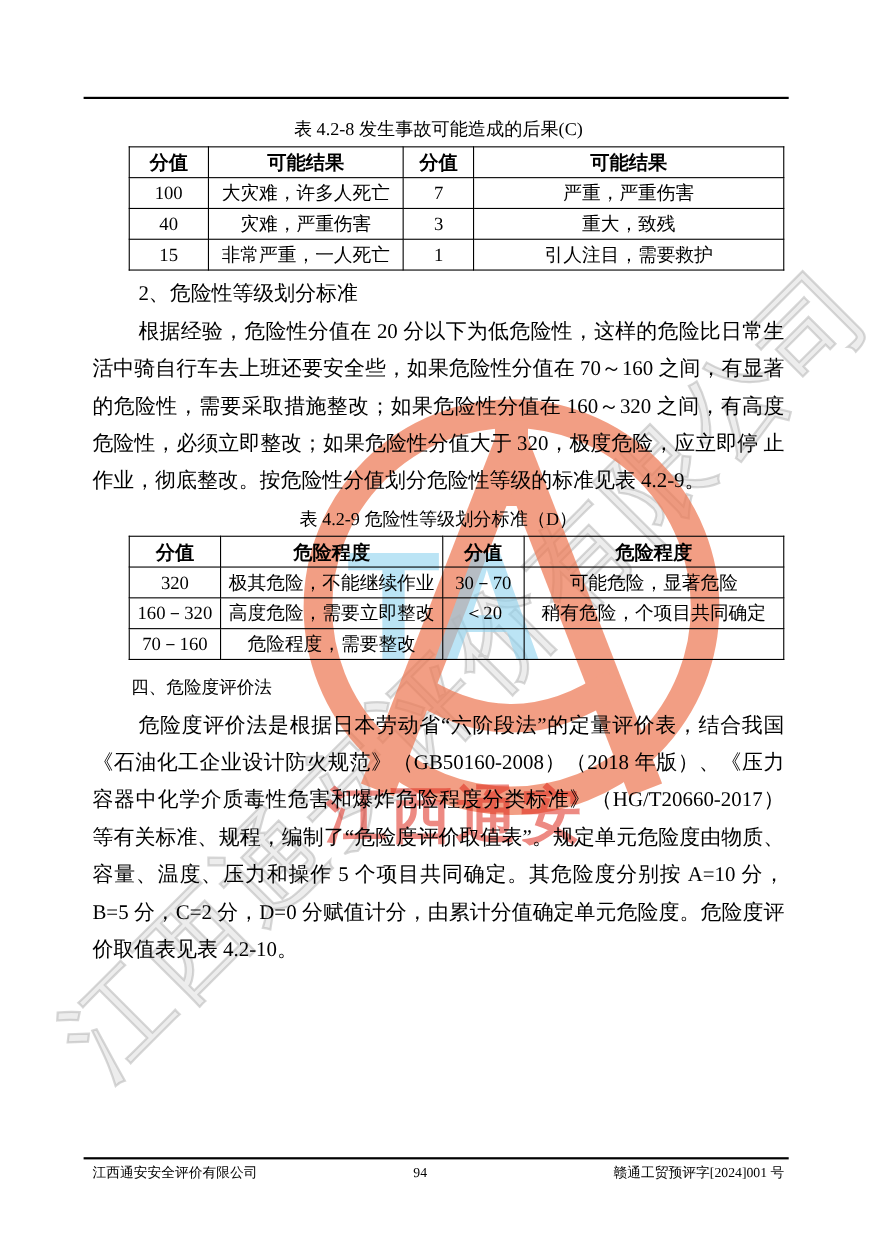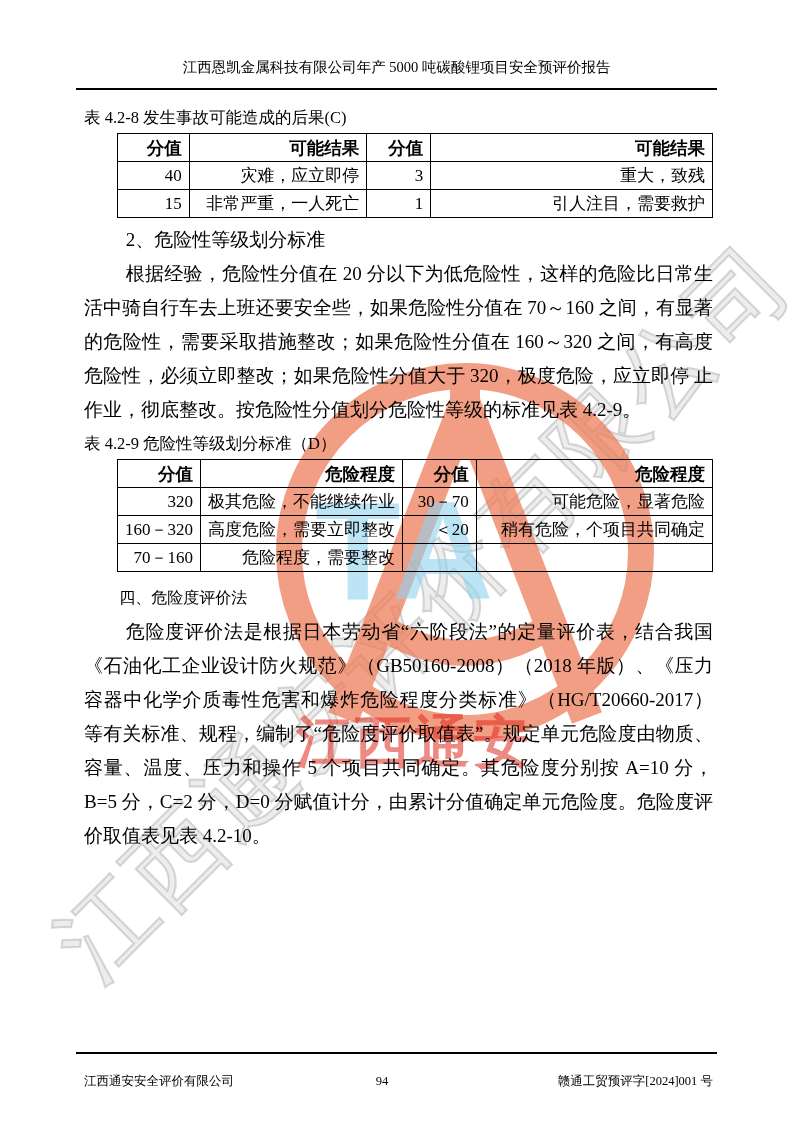--- a/index.html
+++ b/index.html
@@ -39,34 +39,34 @@
   .doc-header-title {
     position:absolute; top:56px; left:0; right:0;
     text-align:center; font-size:14.5px; line-height:22px;
   }
   .header-rule { position:absolute; top:88px; left:76px; width:641px; border-top:2px solid #000; }
   .content {
     position:absolute; top:101px; left:84px; width:629px;
     font-size:19px; line-height:34px; text-align:justify;
   }
   .content p { text-indent:2.2em; }
-  .caption { text-align:left; text-indent:0 !important; font-size:16.5px; line-height:25px; margin:4px 0 3px 0; }
+  .caption { text-align:center; text-indent:0 !important; font-size:16.5px; line-height:25px; margin:4px 0 3px 0; }
   table.doc-table { border-collapse:collapse; margin-left:33px; table-layout:fixed; }
   table.doc-table th, table.doc-table td {
     border:1.5px solid #000; height:28px; padding:0 7px;
-    font-size:17px; line-height:20px; text-align:right; vertical-align:middle;
+    font-size:17px; line-height:20px; text-align:center; vertical-align:middle;
     font-weight:normal; overflow:hidden; white-space:nowrap;
   }
   table.doc-table th { font-weight:bold; font-size:17.5px; }
   .heading-sub { text-indent:2.2em; margin-top:5px; }
   .heading-main { font-weight:normal; font-size:16px; margin-top:9px; text-indent:0; }
   .footer-rule { position:absolute; top:1052px; left:76px; width:641px; border-top:2px solid #000; }
   .doc-footer {
     position:absolute; top:1057px; left:84px; width:629px;
-    display:flex; font-size:12.5px; line-height:18px;margin-top:15px;
+    display:flex; font-size:12.5px; line-height:18px;
   }
   .doc-footer .f-left  { flex:1; text-align:left; }
   .doc-footer .f-mid   { flex:0 0 auto; text-align:right; }
   .doc-footer .f-right { flex:1; text-align:right;padding-left:33px; }
 </style>
 </head>
 <body>
 
 <div class="page">
 
@@ -80,21 +80,20 @@
       <path d="M200 52 L322 366" fill="none" stroke-width="32" stroke="#ee7a55"></path>
       <path d="M106 268 Q200 334 294 268" fill="none" stroke-width="26" stroke="#ee7a55"></path>
     </svg>
 
     <div class="wm-blue">TA</div>
     <div class="wm-red">江西通安</div>
   </div>
 
   <div class="doc-layer">
 
-    <div class="doc-header-title">江西恩凯金属科技有限公司年产 5000 吨碳酸锂项目安全预评价报告</div>
     <div class="header-rule"></div>
 
     <div class="content">
 
 
       <div class="caption">表 4.2-8 发生事故可能造成的后果(C)</div>
 
       <table class="doc-table">
           <colgroup>
             <col style="width: 75px;">
@@ -105,22 +104,28 @@
           <thead>
             <tr>
               <th>分值</th>
               <th>可能结果</th>
               <th>分值</th>
               <th>可能结果</th>
             </tr>
           </thead>
           <tbody>
             <tr>
+              <td>100</td>
+              <td>大灾难，许多人死亡</td>
+              <td>7</td>
+              <td>严重，严重伤害</td>
+            </tr>
+            <tr>
               <td>40</td>
-              <td>灾难，应立即停</td>
+              <td>灾难，严重伤害</td>
               <td>3</td>
               <td>重大，致残</td>
             </tr>
             <tr>
               <td>15</td>
               <td>非常严重，一人死亡</td>
               <td>1</td>
               <td>引人注目，需要救护</td>
             </tr>
           </tbody>

